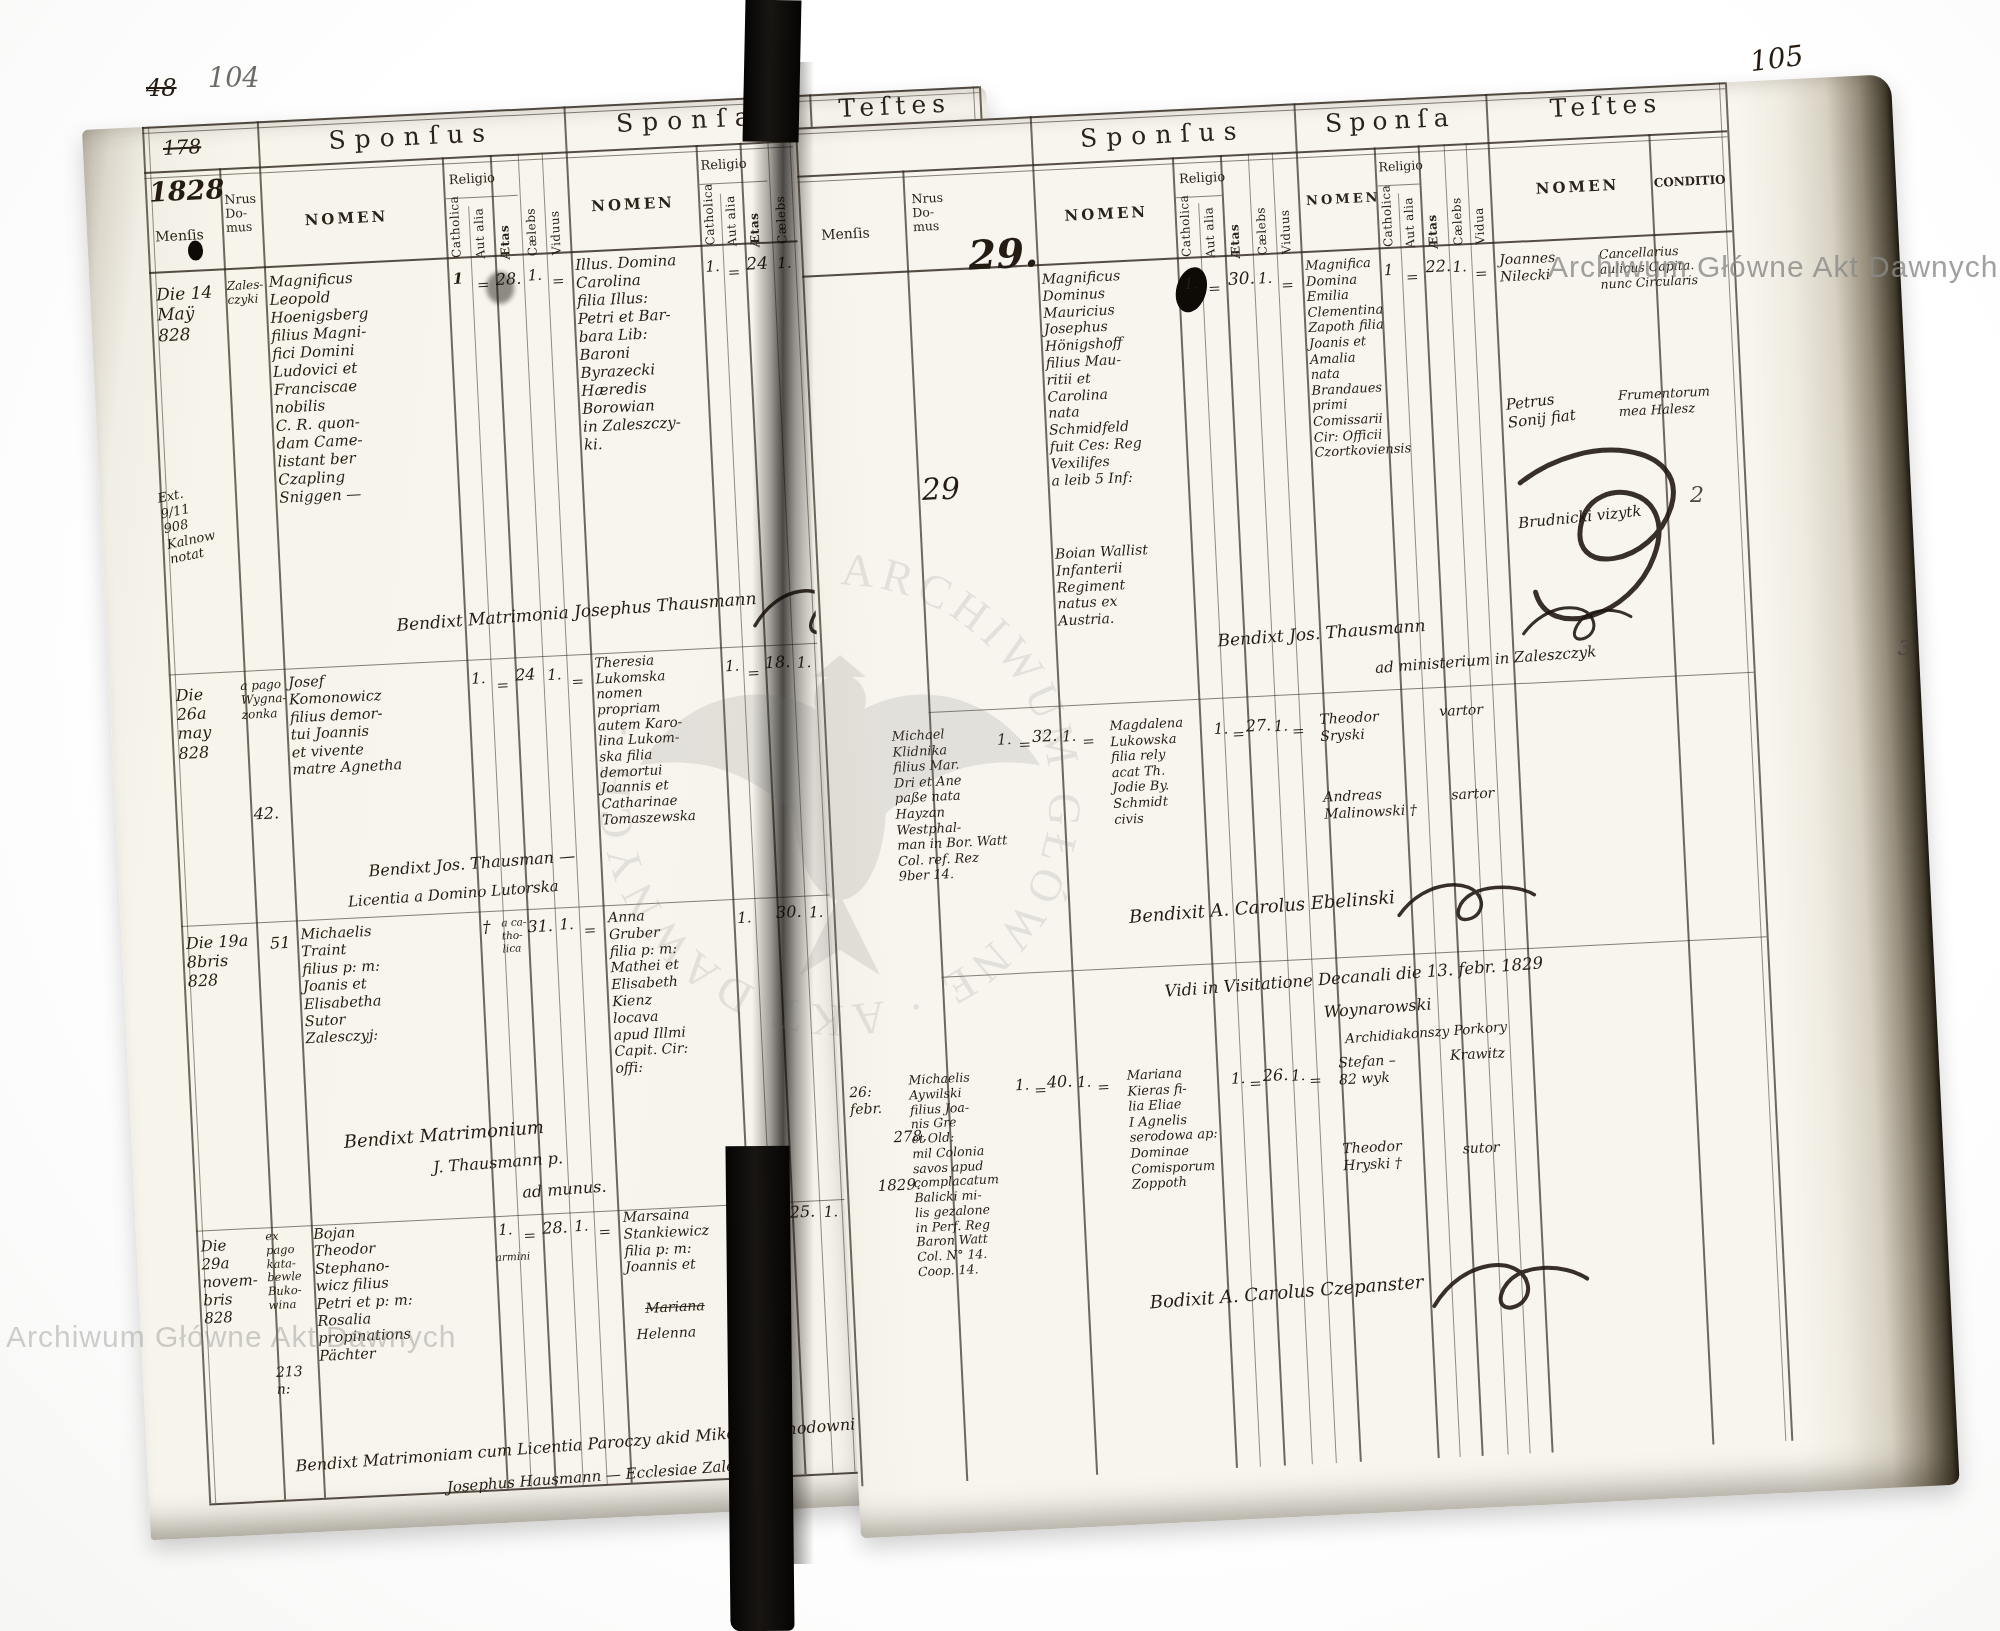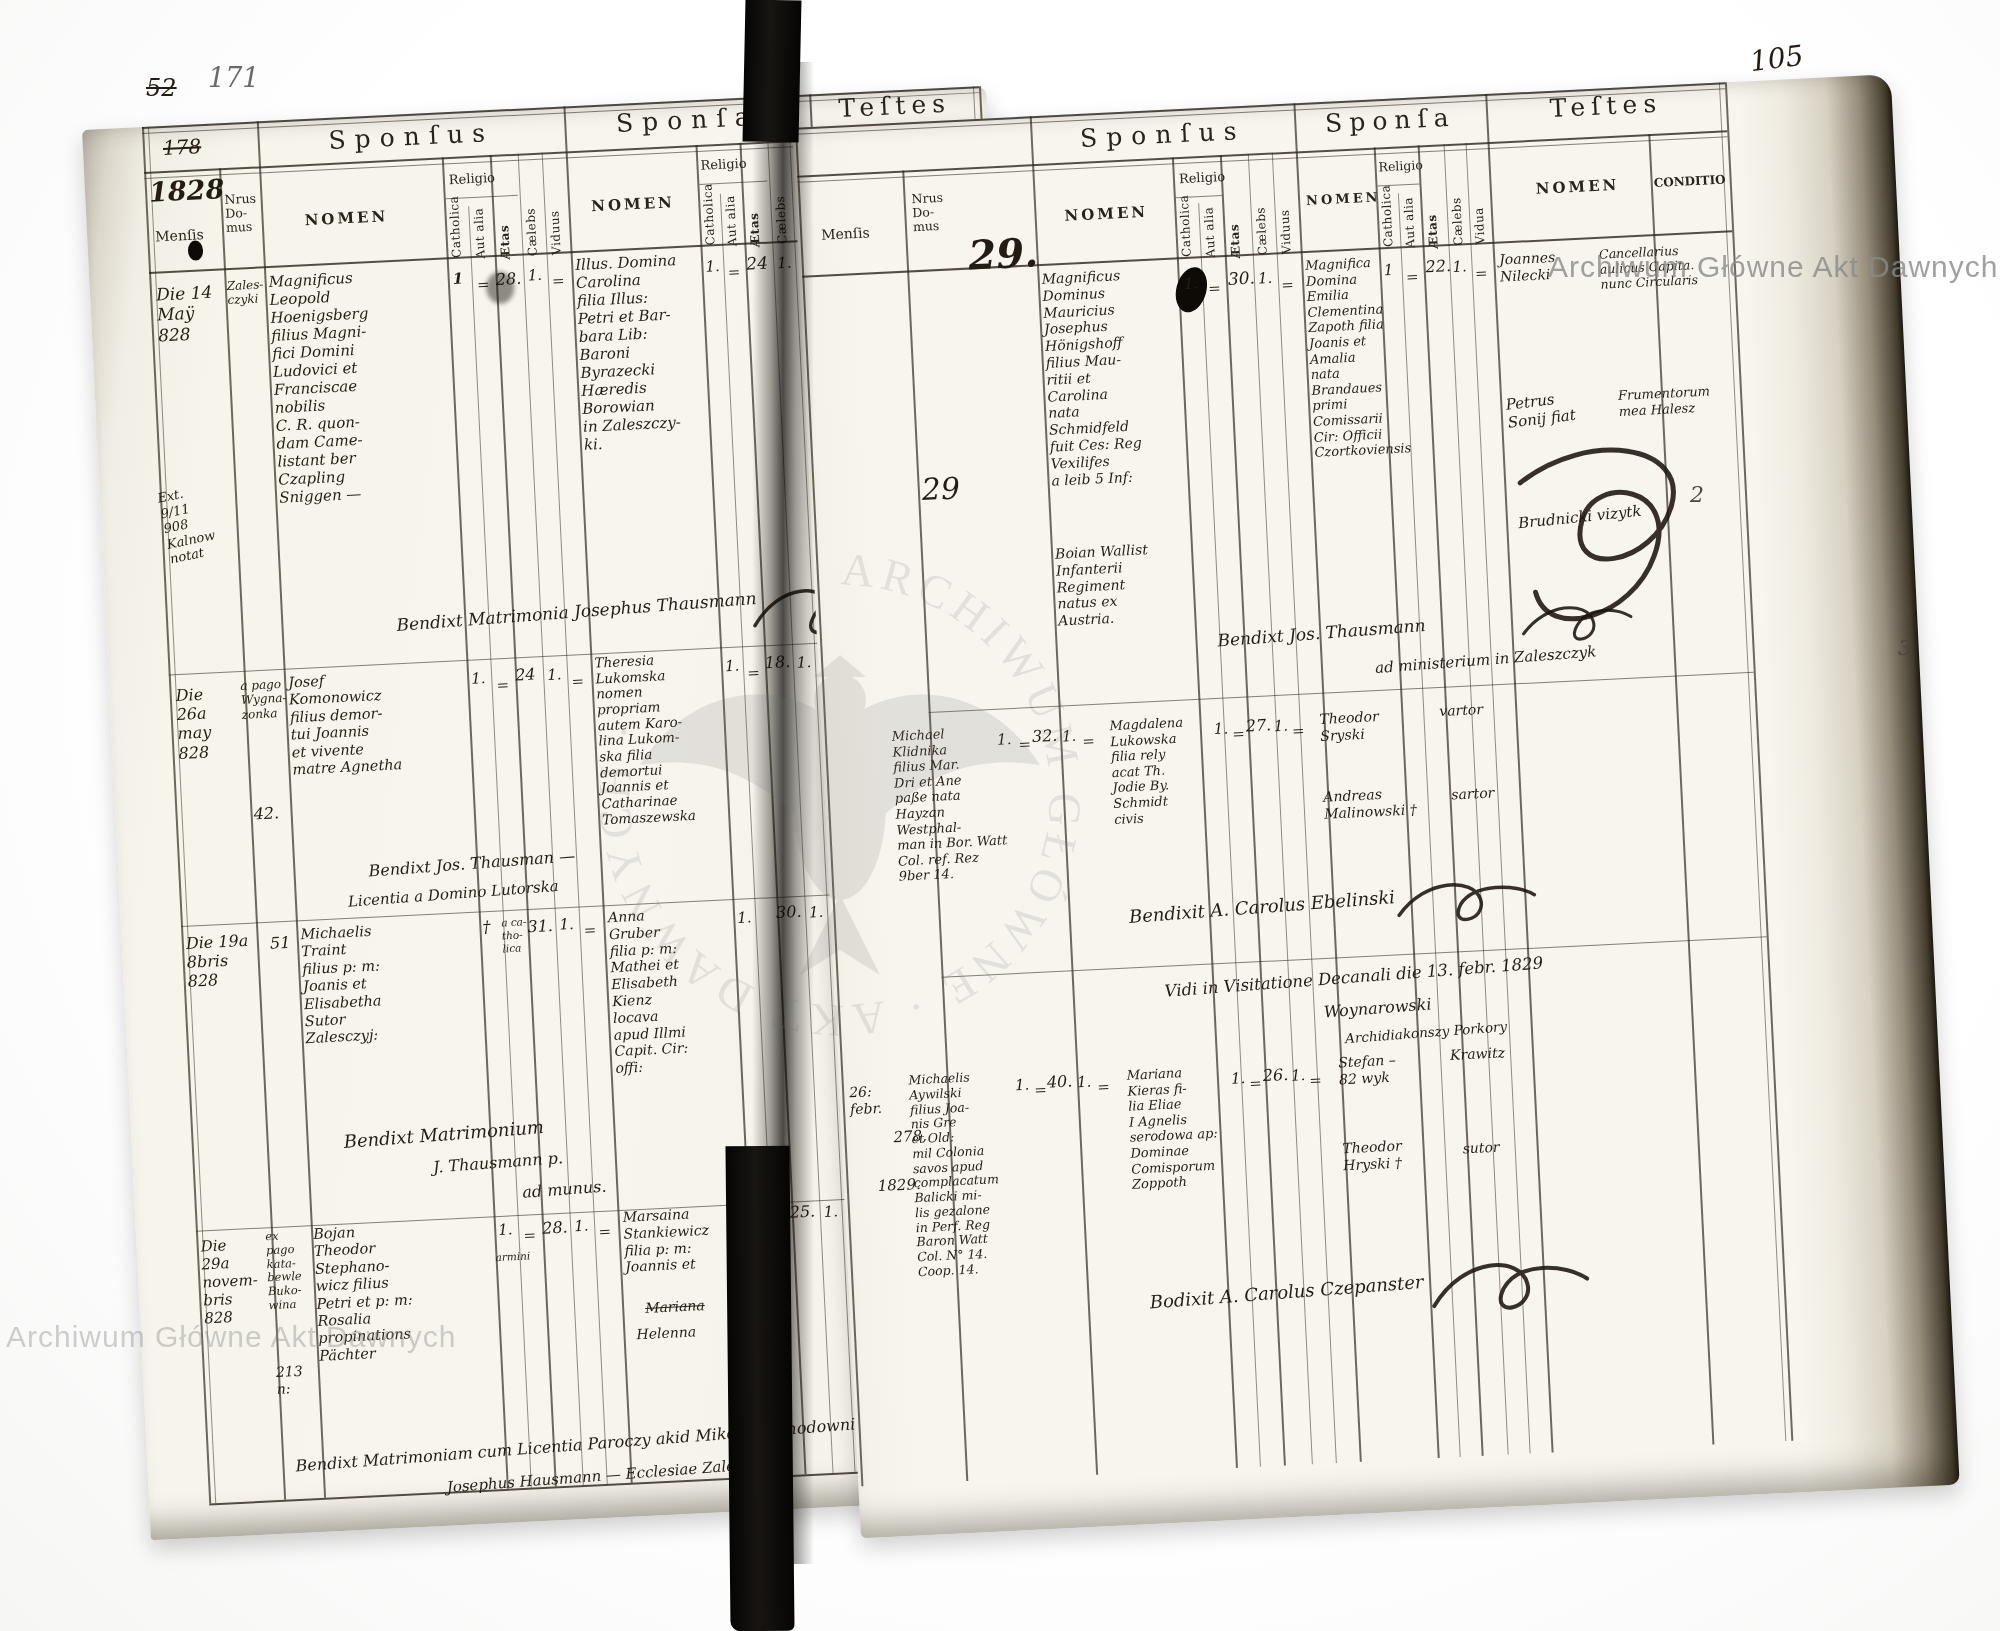--- a/index.html
+++ b/index.html
@@ -545,19 +545,19 @@
       <path d="M240,220 C300,170 390,180 440,260 C370,250 330,270 284,310 Z"></path>
       <path d="M240,390 L200,470 L240,445 L280,470 Z"></path>
       <circle cx="240" cy="195" r="26"></circle>
       <path d="M214,172 L240,150 L266,172 Z"></path>
     </g>
   </svg>
 
   <div class="wm" style="left:1548px;top:250px;font-size:30px;opacity:.8;z-index:50;">Archiwum Główne Akt Dawnych</div>
   <div class="wm" style="left:6px;top:1320px;font-size:30px;opacity:.4;z-index:50;">Archiwum Główne Akt Dawnych</div>
 
-  <div class="hw struck" style="left:146px;top:74px;font-size:24px;z-index:60;">52</div>
-  <div class="hw pencil" style="left:208px;top:62px;font-size:27px;z-index:60;">171</div>
+  <div class="hw struck" style="left:146px;top:74px;font-size:24px;z-index:60;">48</div>
+  <div class="hw pencil" style="left:208px;top:62px;font-size:27px;z-index:60;">104</div>
   <div class="hw" style="left:1750px;top:42px;font-size:28px;transform:rotate(-7deg);z-index:60;">105</div>
   <div class="hw" style="left:1690px;top:482px;font-size:22px;color:#4c463c;z-index:60;">2</div>
   <div class="hw" style="left:1898px;top:636px;font-size:21px;color:#4c463c;z-index:60;">3</div>
 
 </div>
 
 </body></html>

